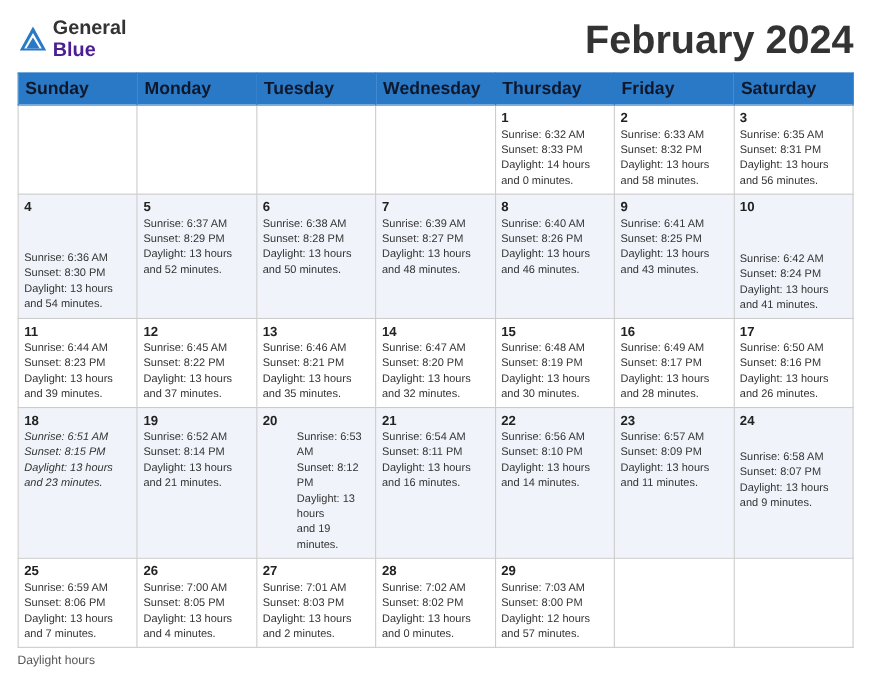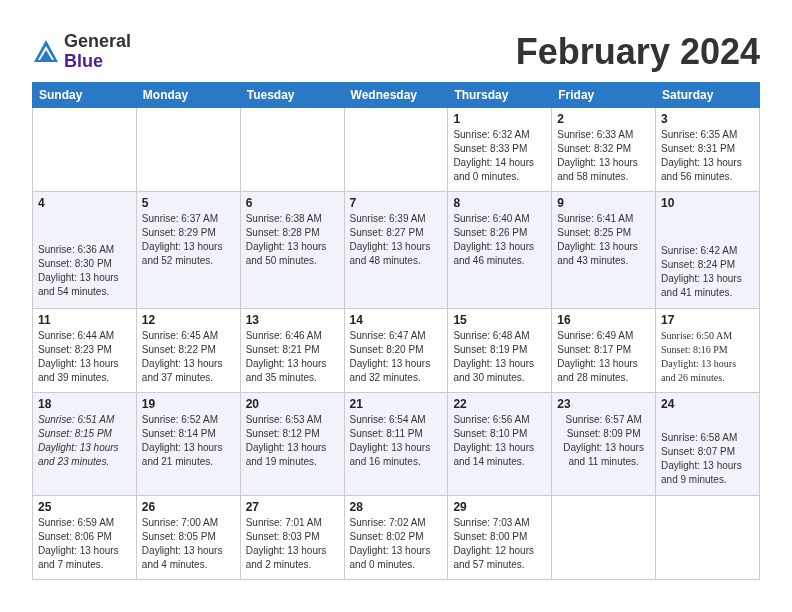--- a/index.html
+++ b/index.html
@@ -6,21 +6,21 @@
     body {
       font-family: Arial, sans-serif;
       background: #fff;
       width: 792px;
       height: 612px;
       overflow: hidden;
     }
     .page {
       width: 792px;
       height: 612px;
-      padding: 32px;
+      padding: 16px;
       display: flex;
       flex-direction: column;
     }
     .header {
       display: flex;
       align-items: flex-start;
       justify-content: space-between;
       margin-bottom: 10px;
     }
     .logo {
@@ -54,24 +54,24 @@
       color: #555;
     }
     .calendar {
       flex: 1;
       border-collapse: collapse;
       width: 100%;
       font-size: 10.5px;
     }
     .calendar th {
       background: #2979c7;
-      color: #ffffff;
+      color: #0f172a;
       text-align: left;
       padding: 5px 6px;
-      font-size: 12px;
+      font-size: 16px;
       font-weight: bold;
       border: 1px solid #2979c7;
     }
     .calendar td {
       border: 1px solid #ccc;
       vertical-align: top;
       padding: 4px 5px;
       width: calc(100% / 7);
       height: 80px;
     }
@@ -249,21 +249,21 @@
           </td>
           <td>
             <span class="day-num">16</span>
             <div class="day-detail" style="white-space: pre-line;">Sunrise: 6:49 AM
 Sunset: 8:17 PM
 Daylight: 13 hours
 and 28 minutes.</div>
           </td>
           <td>
             <span class="day-num">17</span>
-            <div class="day-detail" style="white-space: pre-line; font-family: Liberation Serif, serif;">Sunrise: 6:50 AM
+            <div class="day-detail" style="white-space: pre-line;">Sunrise: 6:50 AM
 Sunset: 8:16 PM
 Daylight: 13 hours
 and 26 minutes.</div>
           </td>
         </tr>
         <tr>
           <td>
             <span class="day-num">18</span>
             <div class="day-detail" style="white-space: pre-line; font-style: italic;">Sunrise: 6:51 AM
 Sunset: 8:15 PM
@@ -272,42 +272,42 @@
           </td>
           <td>
             <span class="day-num">19</span>
             <div class="day-detail" style="white-space: pre-line;">Sunrise: 6:52 AM
 Sunset: 8:14 PM
 Daylight: 13 hours
 and 21 minutes.</div>
           </td>
           <td>
             <span class="day-num">20</span>
-            <div class="day-detail" style="white-space: pre-line;">Sunrise: 6:53 AM
+            <div class="day-detail" style="white-space: pre-line; margin-left: 31px;">Sunrise: 6:53 AM
 Sunset: 8:12 PM
 Daylight: 13 hours
 and 19 minutes.</div>
           </td>
           <td>
             <span class="day-num">21</span>
             <div class="day-detail" style="white-space: pre-line;">Sunrise: 6:54 AM
 Sunset: 8:11 PM
 Daylight: 13 hours
 and 16 minutes.</div>
           </td>
           <td>
             <span class="day-num">22</span>
             <div class="day-detail" style="white-space: pre-line;">Sunrise: 6:56 AM
 Sunset: 8:10 PM
 Daylight: 13 hours
 and 14 minutes.</div>
           </td>
           <td>
             <span class="day-num">23</span>
-            <div class="day-detail" style="white-space: pre-line; text-align: center;">Sunrise: 6:57 AM
+            <div class="day-detail" style="white-space: pre-line;">Sunrise: 6:57 AM
 Sunset: 8:09 PM
 Daylight: 13 hours
 and 11 minutes.</div>
           </td>
           <td>
             <span class="day-num">24</span>
             <div class="day-detail" style="white-space: pre-line; margin-top: 20px;">Sunrise: 6:58 AM
 Sunset: 8:07 PM
 Daylight: 13 hours
 and 9 minutes.</div>
@@ -348,13 +348,16 @@
 Sunset: 8:00 PM
 Daylight: 12 hours
 and 57 minutes.</div>
           </td>
           <td></td>
           <td></td>
         </tr>
       </tbody>
   </table>
 
+  <div class="footer">
+    <span>Daylight hours</span>
+  </div>
 </div>
 
 </body></html>

